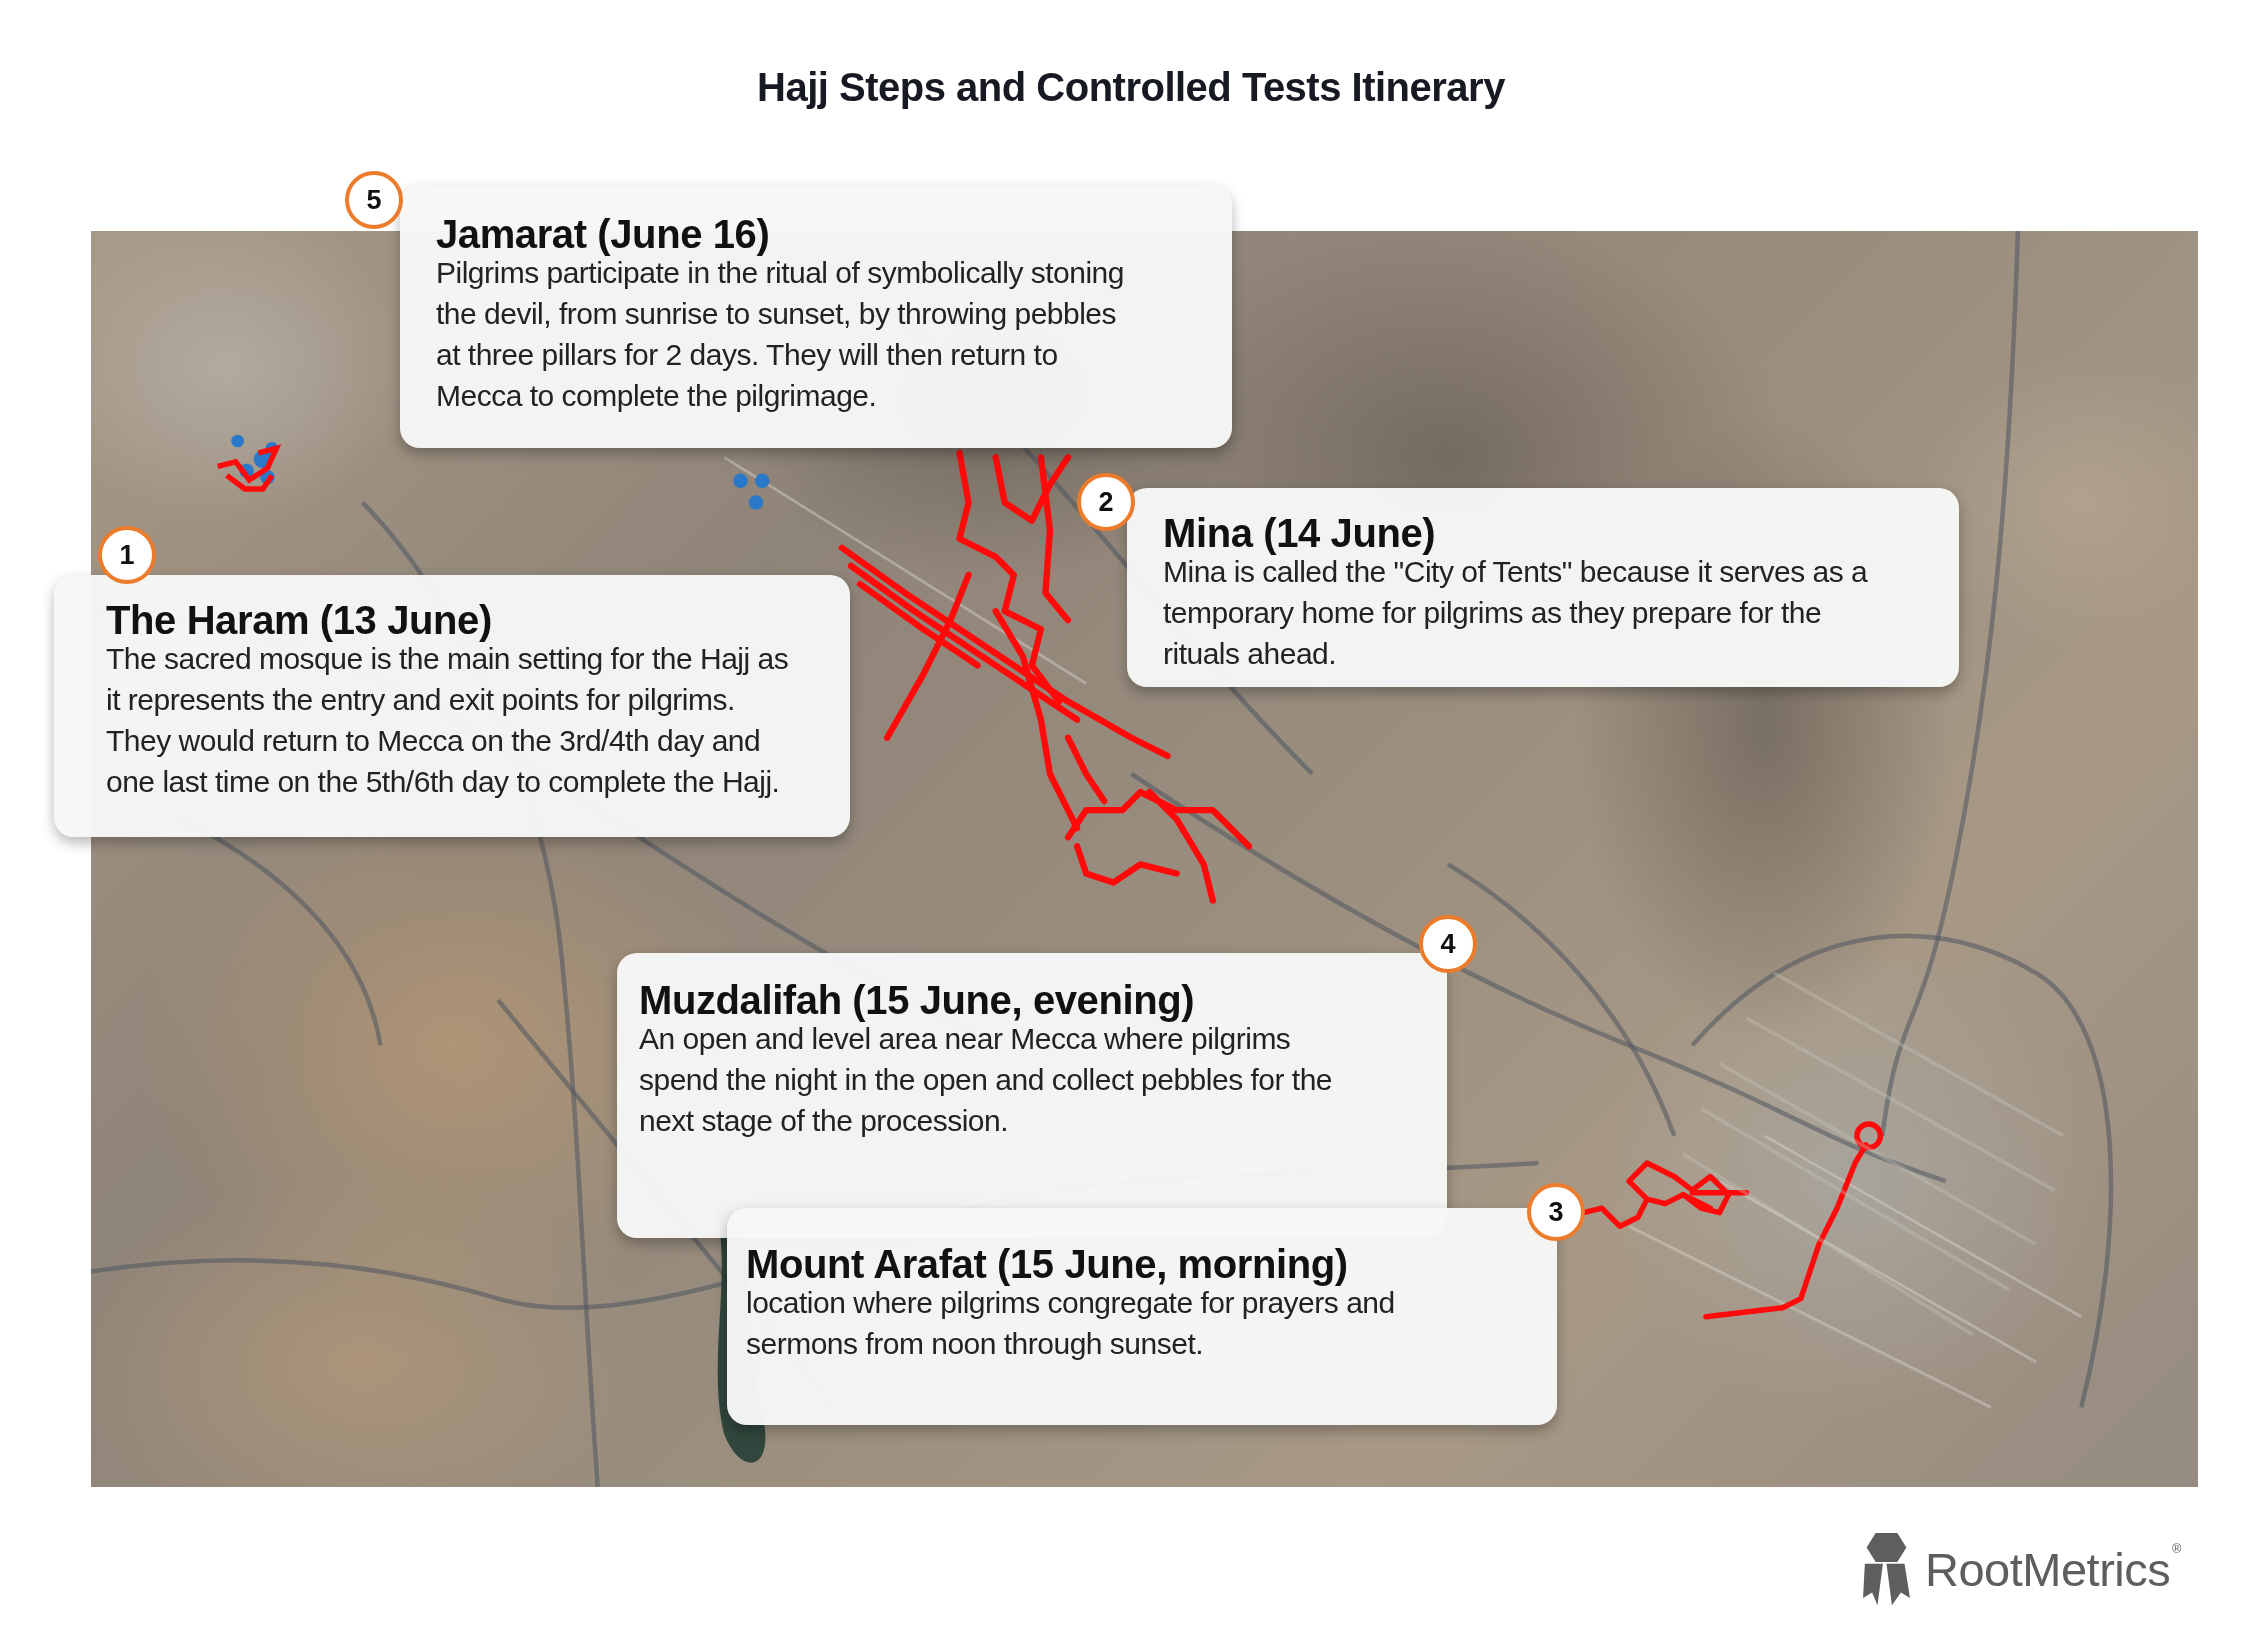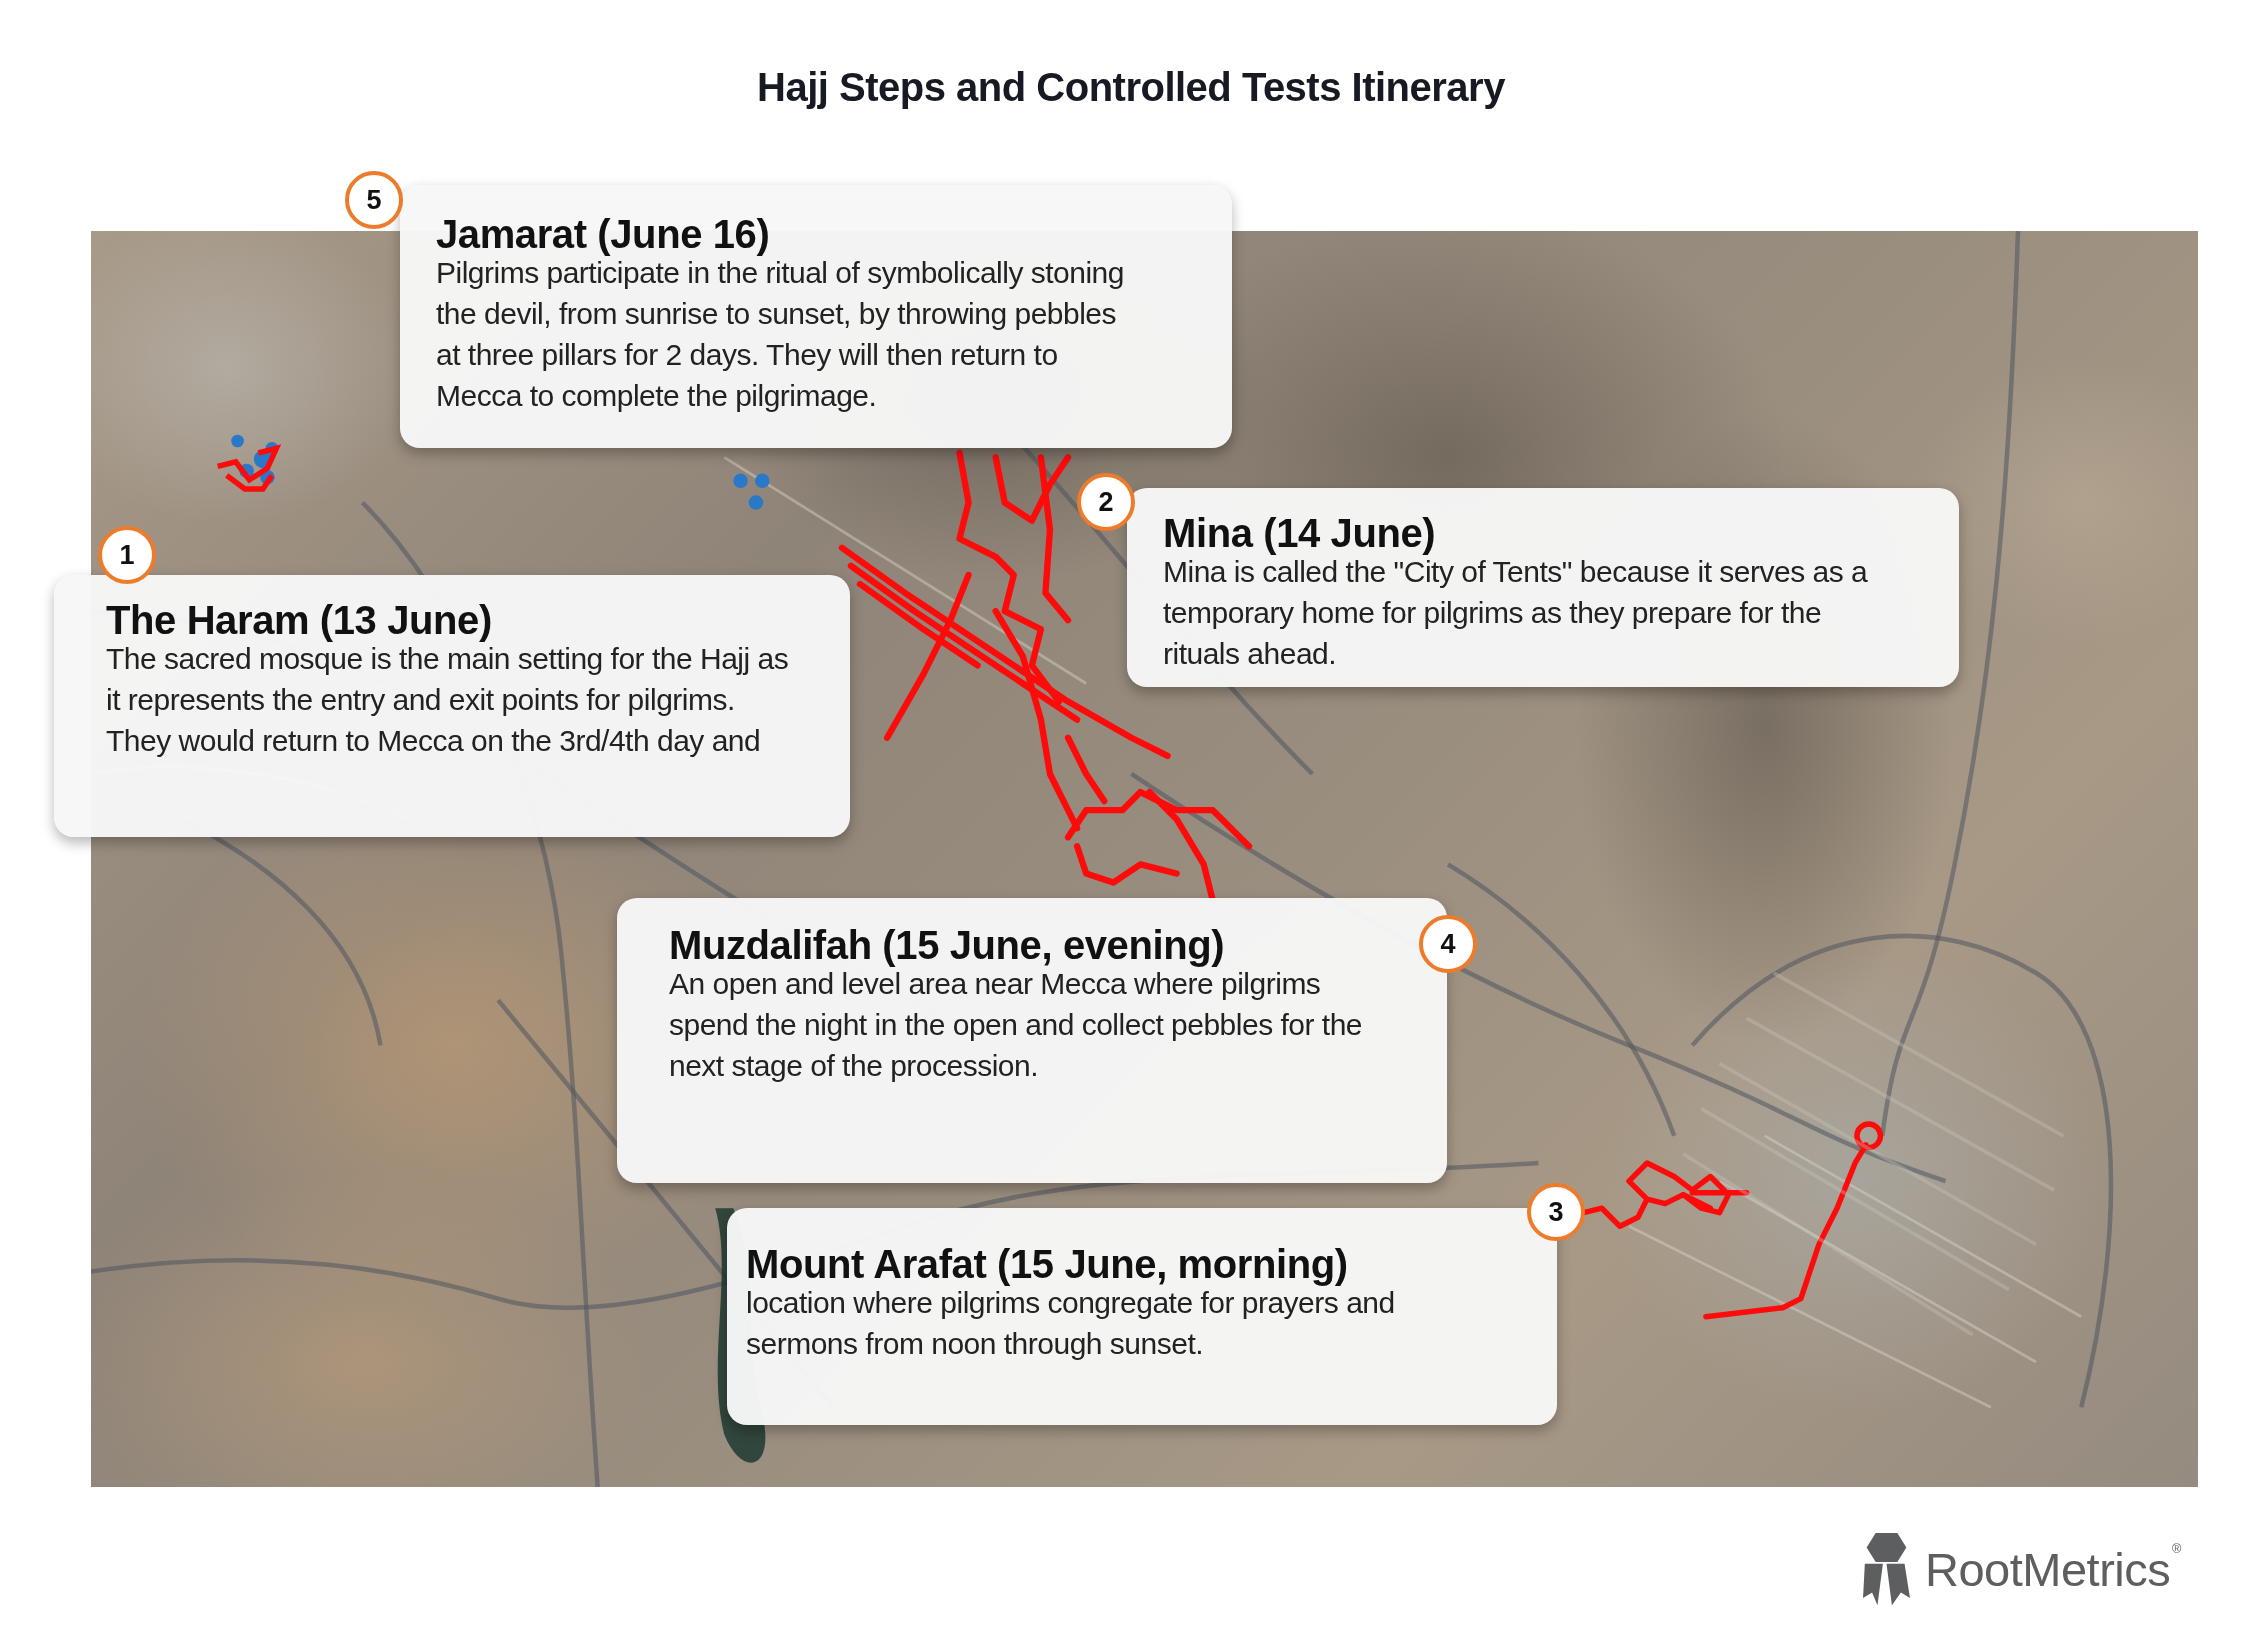--- a/index.html
+++ b/index.html
@@ -156,25 +156,26 @@
   </div>
 </div>
 <div class="badge" style="left:1077px; top:473px;">2</div>
 
 <div class="card" style="left:54px; top:575px; width:796px; height:262px; padding:27px 34px 0 52px;">
   <div class="heading">The Haram (13 June)</div>
   <div class="body">
     <div>The sacred mosque is the main setting for the Hajj as</div>
     <div>it represents the entry and exit points for pilgrims.</div>
     <div>They would return to Mecca on the 3rd/4th day and</div>
+    <div>one last time on the 5th/6th day to complete the Hajj.</div>
   </div>
 </div>
 <div class="badge" style="left:98px; top:526px;">1</div>
 
-<div class="card" style="left:617px; top:898px; width:830px; height:285px; padding:29px 34px 0 52px;">
+<div class="card" style="left:617px; top:953px; width:830px; height:285px; padding:29px 34px 0 22px;">
   <div class="heading">Muzdalifah (15 June, evening)</div>
   <div class="body">
     <div>An open and level area near Mecca where pilgrims</div>
     <div>spend the night in the open and collect pebbles for the</div>
     <div>next stage of the procession.</div>
   </div>
 </div>
 <div class="badge" style="left:1419px; top:915px;">4</div>
 
 <div class="card" style="left:727px; top:1208px; width:830px; height:217px; padding:38px 34px 0 19px;">

